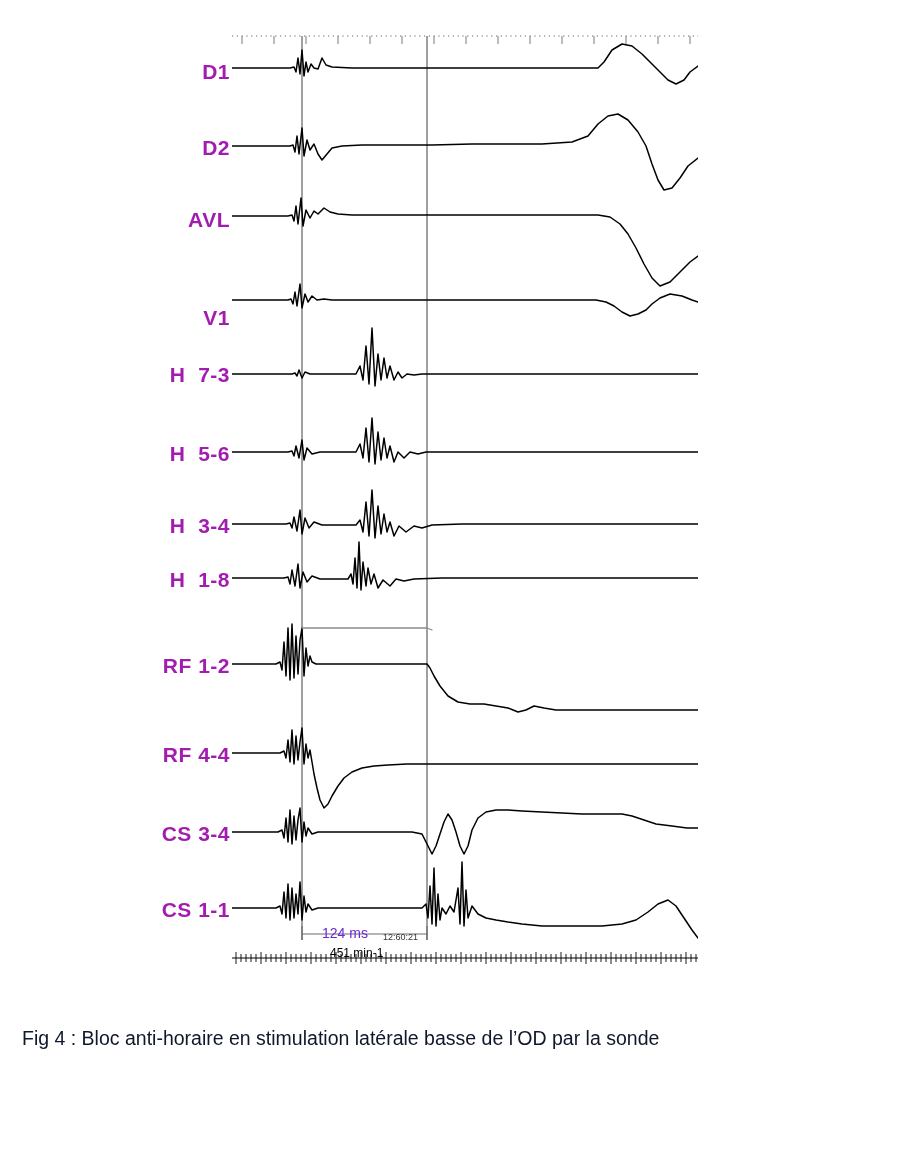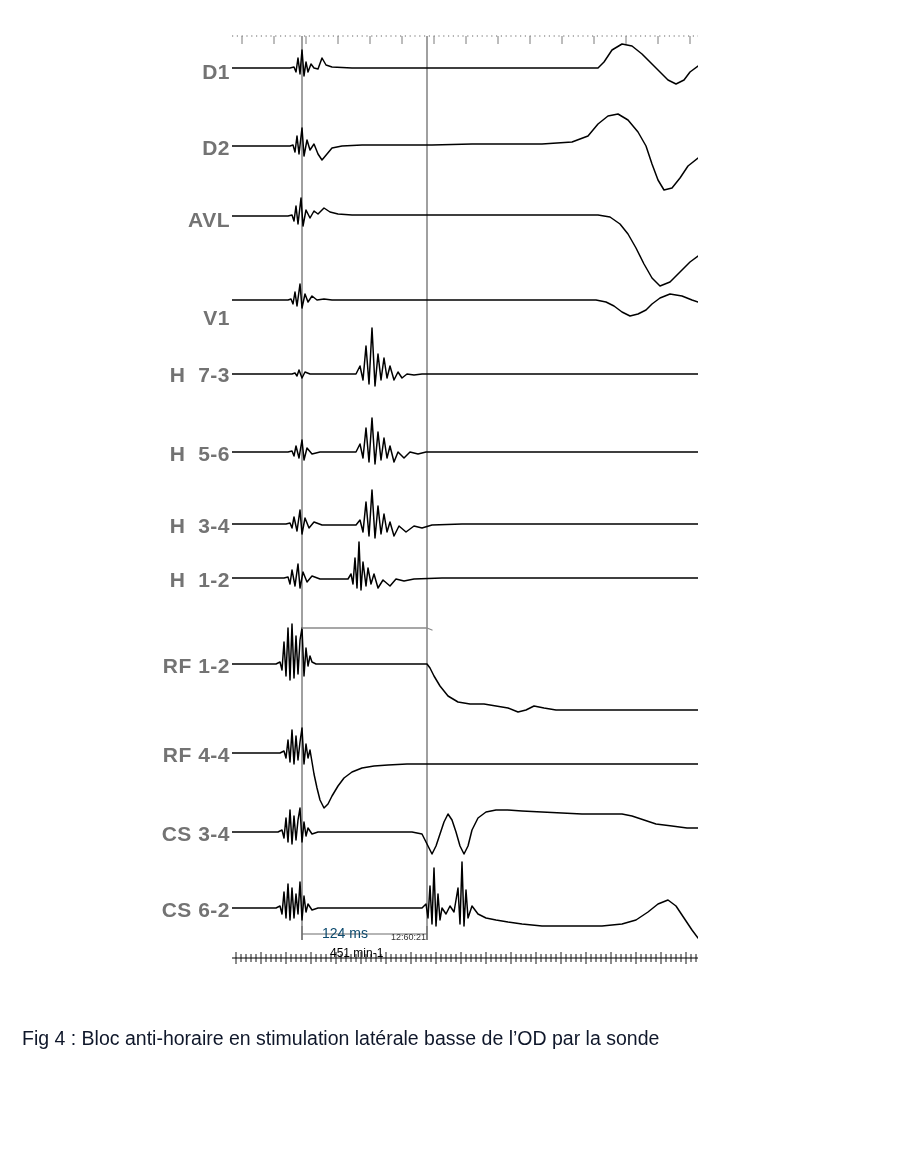--- a/index.html
+++ b/index.html
@@ -29,61 +29,60 @@
     width: 140px;
     height: 940px;
   }
   .trace-label {
     position: absolute;
     right: 0;
     text-align: right;
     font-family: "Liberation Sans", sans-serif;
     font-size: 21px;
     font-weight: 600;
-    color: #737373;
+    color: #a21caf;
     white-space: pre;
     letter-spacing: 0.5px;
   }
   #ecg-panel {
     position: absolute;
     left: 232px;
     top: 28px;
     width: 466px;
     height: 940px;
   }
   #ecg-svg {
     display: block;
   }
   #annotation-delay {
     position: absolute;
     left: 322px;
     top: 925px;
     font-family: "Liberation Sans", sans-serif;
     font-size: 14px;
-    color: #0c4a6e;
+    color: #6d28d9;
     white-space: pre;
   }
   #annotation-rate {
     position: absolute;
     left: 330px;
     top: 946px;
     font-family: "Liberation Sans", sans-serif;
     font-size: 12px;
     color: #000000;
     white-space: pre;
   }
   #annotation-small {
     position: absolute;
     left: 383px;
     top: 932px;
     font-family: "Liberation Sans", sans-serif;
     font-size: 9px;
     color: #333333;
     white-space: pre;
-    margin-left: 8px;
   }
   #caption {
     position: absolute;
     left: 22px;
     top: 1022px;
     width: 860px;
     font-family: "Liberation Sans", sans-serif;
     font-size: 19.5px;
     line-height: 33px;
     color: #0f172a;
@@ -98,25 +97,25 @@
 <div id="figure">
 
   <div id="trace-labels">
     <div class="trace-label" style="top:40px">D1</div>
     <div class="trace-label" style="top:116px">D2</div>
     <div class="trace-label" style="top:188px">AVL</div>
     <div class="trace-label" style="top:286px">V1</div>
     <div class="trace-label" style="top:343px">H  7-3</div>
     <div class="trace-label" style="top:422px">H  5-6</div>
     <div class="trace-label" style="top:494px">H  3-4</div>
-    <div class="trace-label" style="top:548px">H  1-2</div>
+    <div class="trace-label" style="top:548px">H  1-8</div>
     <div class="trace-label" style="top:634px">RF 1-2</div>
     <div class="trace-label" style="top:723px">RF 4-4</div>
     <div class="trace-label" style="top:802px">CS 3-4</div>
-    <div class="trace-label" style="top:878px">CS 6-2</div>
+    <div class="trace-label" style="top:878px">CS 1-1</div>
   </div>
 
   <div id="ecg-panel">
     <svg id="ecg-svg" width="466" height="940" viewBox="0 0 466 940" xmlns="http://www.w3.org/2000/svg">
 
       <g>
         <line x1="0" y1="8" x2="466" y2="8" stroke="#9a9a9a" stroke-width="1.4" stroke-dasharray="1.2 3.6"></line>
         <g stroke="#7a7a7a" stroke-width="1">
           <line x1="10" y1="8" x2="10" y2="16"></line>
             <line x1="42" y1="8" x2="42" y2="16"></line>

